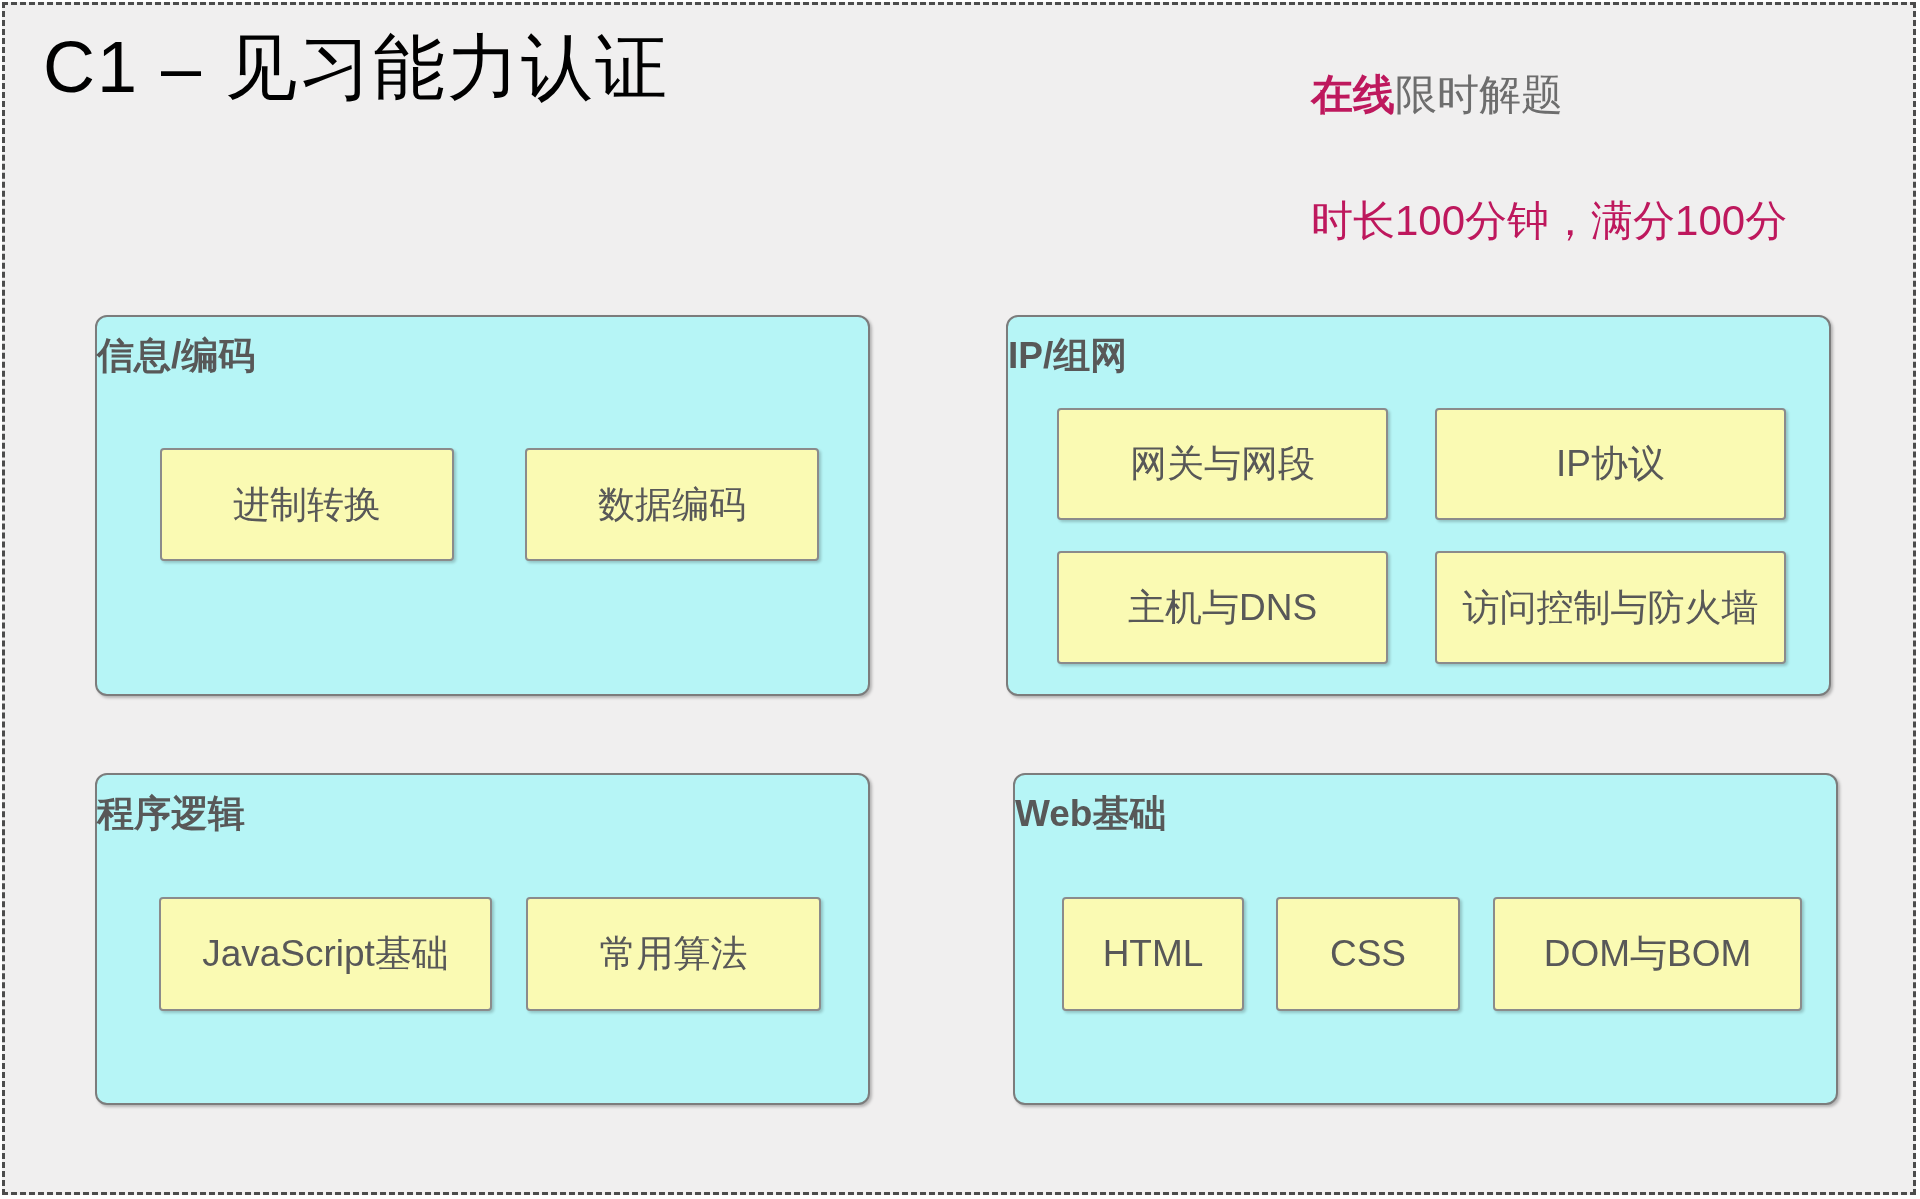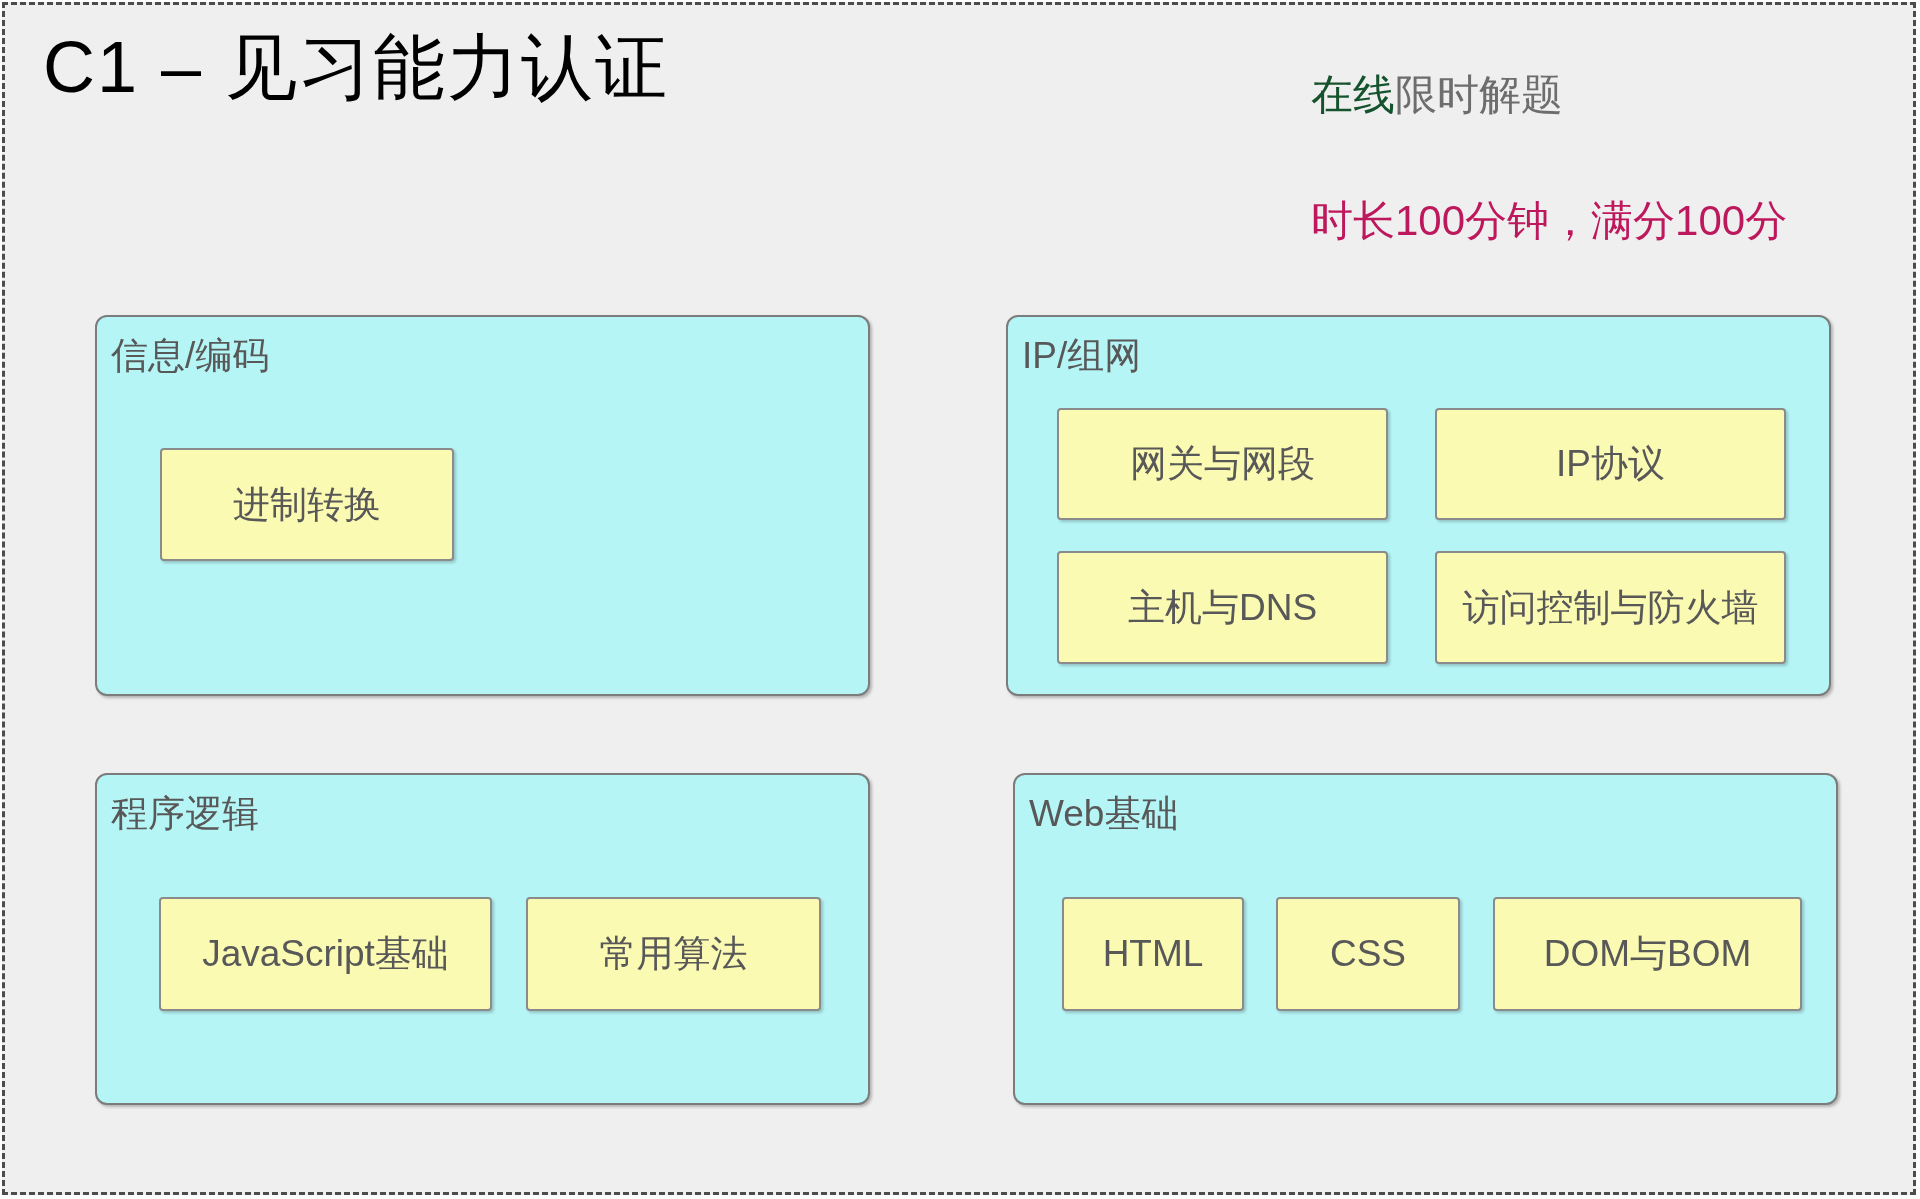--- a/index.html
+++ b/index.html
@@ -19,39 +19,39 @@
     position:absolute;left:38px;top:16px;
     font-size:72px;line-height:1.3;
     color:#000000;
     letter-spacing:2px;
     white-space:nowrap;
   }
   .note-line1{
     position:absolute;left:1306px;top:62px;
     font-size:42px;color:#6d6d6d;white-space:nowrap;
   }
-  .note-line1 .hl{color:#14532d;}
+  .note-line1 .hl{color:#be185d;font-weight:bold;}
   .note-line2{
     position:absolute;left:1306px;top:188px;
     font-size:42px;color:#be185d;white-space:nowrap;text-align:right;
   }
   .group{
     position:absolute;
     background:#b6f5f6;
     border:2px solid #7c7c7c;
     border-radius:12px;
     box-shadow:2px 2px 3px rgba(0,0,0,0.25);
   }
   .g1{left:90px;top:310px;width:771px;height:377px;}
   .g2{left:1001px;top:310px;width:821px;height:377px;}
   .g3{left:90px;top:768px;width:771px;height:328px;}
   .g4{left:1001px;top:768px;width:821px;height:328px;margin-left:7px;}
   .glabel{
-    position:absolute;left:14px;top:14px;
-    font-size:37px;color:#585858;white-space:nowrap;
+    position:absolute;left:0;top:14px;
+    font-size:37px;color:#585858;white-space:nowrap;font-weight:bold;
   }
   .chip{
     position:absolute;
     background:#fafab3;
     border:2px solid #8b8b8b;
     border-radius:4px;
     display:flex;align-items:center;justify-content:center;
     box-shadow:2px 2px 3px rgba(0,0,0,0.2);
     font-size:37px;color:#585858;white-space:nowrap;
   }
@@ -64,20 +64,23 @@
   <div class="title">C1 – 见习能力认证</div>
 
   <div class="note-line1"><span class="hl">在线</span><span>限时解题</span></div>
 
   <div class="note-line2">时长100分钟，满分100分</div>
 
   <div class="group g1">
     <div class="glabel">信息/编码</div>
     <div class="chip" style="left:63px;top:131px;width:290px;height:109px">
       <span>进制转换</span>
+    </div>
+    <div class="chip" style="left:428px;top:131px;width:290px;height:109px">
+      <span>数据编码</span>
     </div>
   </div>
 
   <div class="group g2">
     <div class="glabel">IP/组网</div>
     <div class="chip" style="left:49px;top:91px;width:327px;height:108px">
       <span>网关与网段</span>
     </div>
     <div class="chip" style="left:427px;top:91px;width:347px;height:108px">
       <span>IP协议</span>

